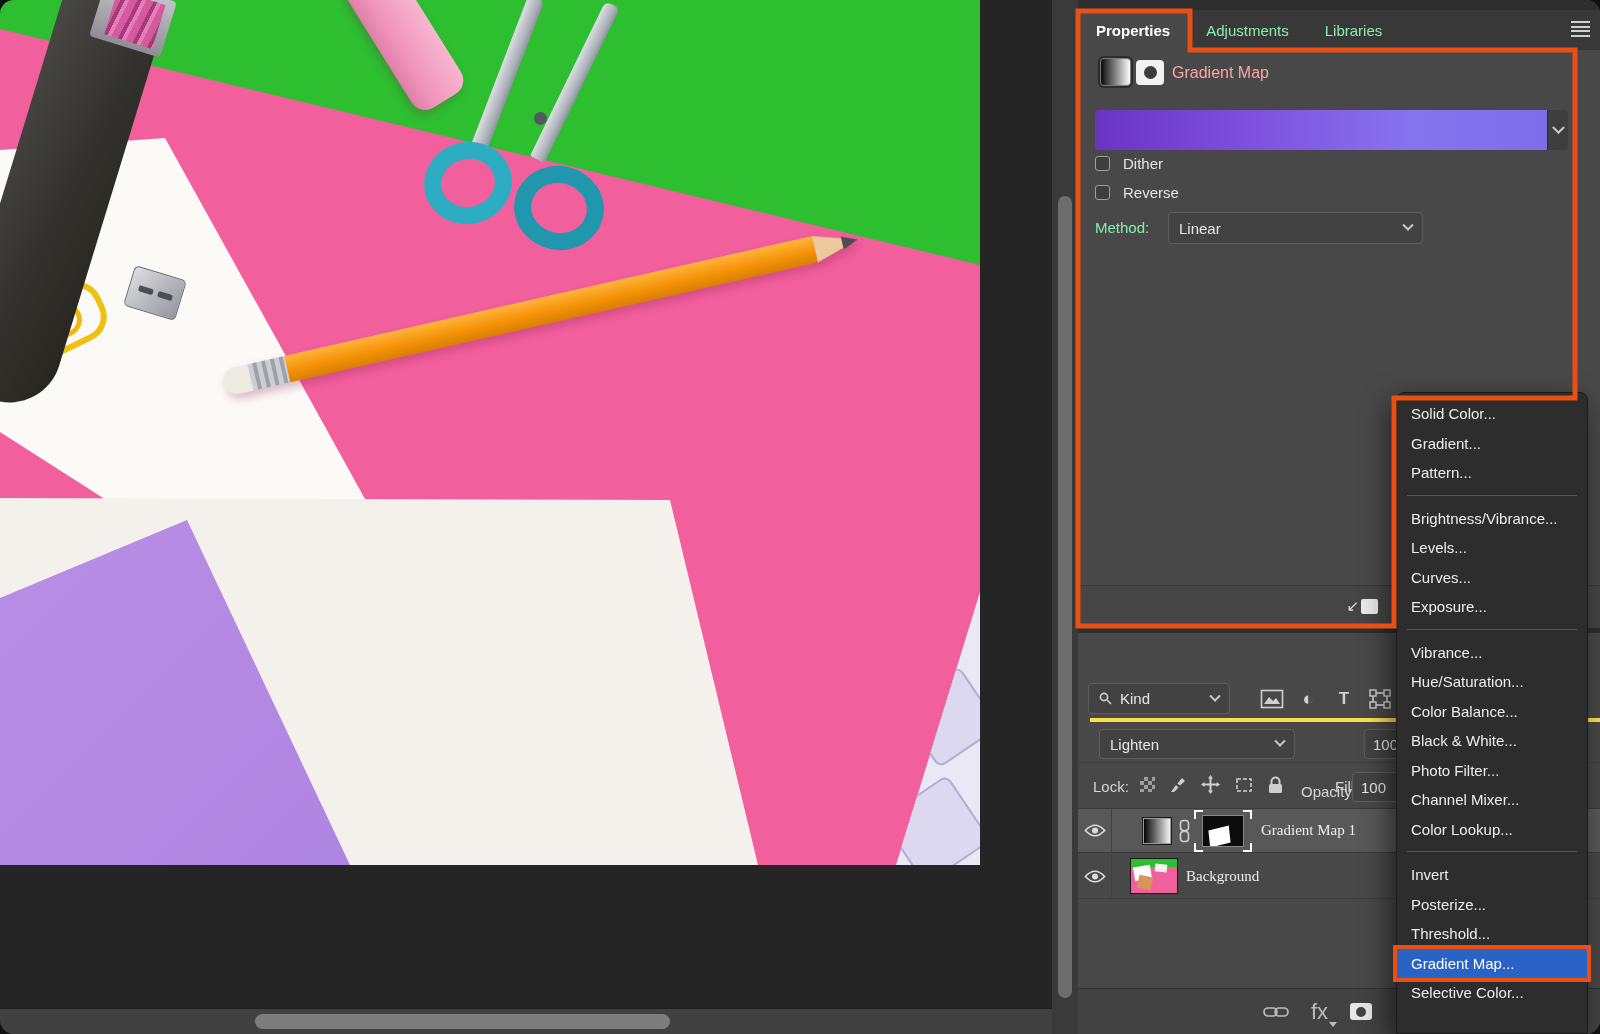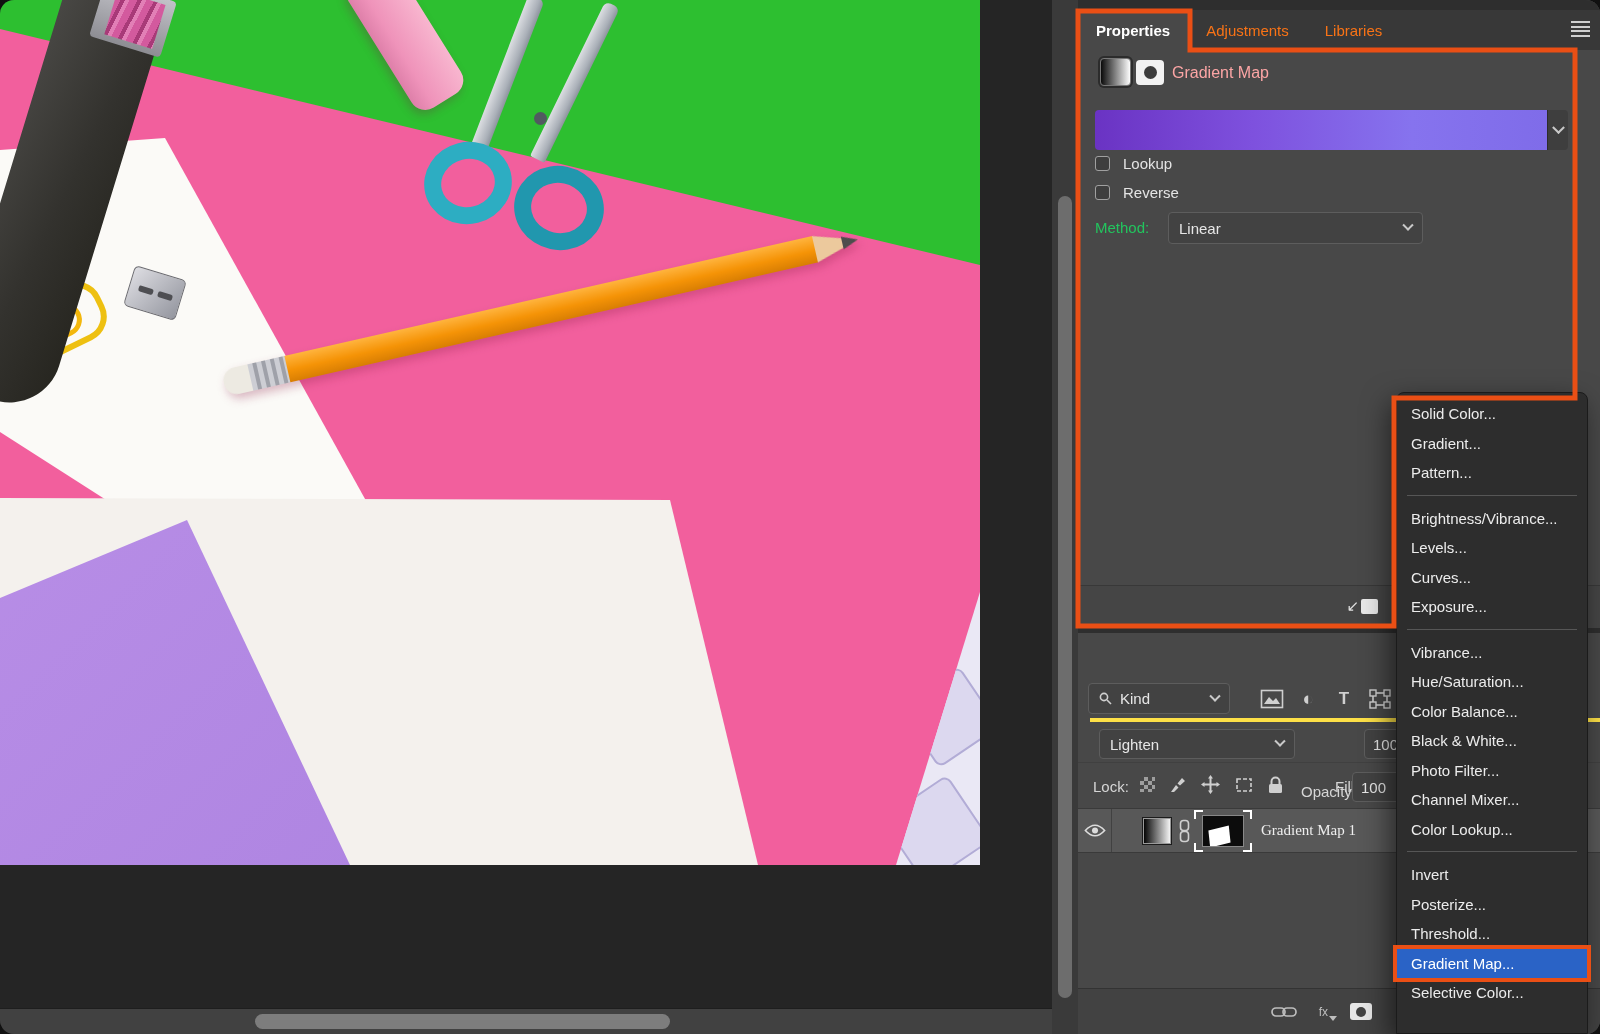--- a/index.html
+++ b/index.html
@@ -64,42 +64,42 @@
   
   #hscroll { left:0; top:1008px; width:1052px; height:26px; background:#414141; border-top:1px solid #1e1e1e; }
   #hthumb { position:absolute; left:255px; top:5px; width:415px; height:15px; background:#7d7d7d; border-radius:8px; }
   #vstrip { left:1052px; top:0; width:26px; height:1034px; background:#3a3a3a; }
   #vthumb { position:absolute; left:6px; top:196px; width:14px; height:802px; background:#6d6d6d; border-radius:7px; }
 
   
   #panels { left:1078px; top:0; width:522px; height:1034px; background:#484848; }
   .topstrip { left:0; top:0; width:522px; height:10px; background:#2e2e2e; }
   .tabbar { display:flex; background:#383838; }
-  .tab { padding:0 18px; display:flex; align-items:center; font-size:15px; color:#f97316; height:100%; }
+  .tab { padding:0 18px; display:flex; align-items:center; font-size:15px; color:#86efac; height:100%; }
   .tab.active { background:#484848; color:#fff; font-weight:bold; }
   #props-tabs { left:0; top:10px; width:522px; height:40px; }
   .hamburger { right:10px; top:21px; width:19px; display:flex; flex-direction:column; gap:2.5px; }
   .hamburger i { display:block; height:2px; background:#cfcfcf; }
   .chip1 { left:22px; top:58px; width:31px; height:28px; border-radius:4px; border:1px solid #777;
     background:linear-gradient(90deg,#0a0a0a,#fdfdfd); box-shadow:0 0 0 2px #2c2c2c; }
   .chip2 { left:58px; top:60px; width:28px; height:25px; border-radius:4px; background:#f2f2f2;
     display:flex; align-items:center; justify-content:center; }
   .chip2 i { width:13px; height:13px; border-radius:50%; background:#3c3c3c; }
   .props-title { left:94px; top:64px; font-size:16px; color:#fca5a5; }
   .grad-bar { left:17px; top:110px; width:452px; height:40px; border-radius:4px 0 0 4px;
     background:linear-gradient(90deg,#6a33c3,#7e51de 35%,#8673ee 70%,#7f6ce9); }
   .grad-drop { left:469px; top:110px; width:21px; height:40px; background:#3e3e3e;
     border-radius:0 4px 4px 0; border-left:1px solid #2c2c2c; display:flex; align-items:center; justify-content:center; }
   .chev { width:9px; height:9px; border-right:2px solid #c9c9c9; border-bottom:2px solid #c9c9c9;
     transform:rotate(45deg) translate(-2px,-2px); }
   .checkbox { width:15px; height:15px; border:1.5px solid #a0a0a0; border-radius:3px; background:#3e3e3e; }
   .cb-row { display:flex; align-items:center; gap:13px; font-size:15px; color:#e4e4e4; }
   #cb-dither { left:17px; top:155px; }
   #cb-reverse { left:17px; top:184px; }
-  .method-label { left:17px; top:219px; font-size:15px; color:#22c55e; }
+  .method-label { left:17px; top:219px; font-size:15px; color:#86efac; }
   .combo { background:#424242; border:1px solid #5d5d5d; border-radius:4px; display:flex;
     align-items:center; font-size:15px; color:#e6e6e6; padding:0 10px; gap:8px; }
   .combo .chev { margin-left:auto; width:8px; height:8px; }
   #method-combo { left:90px; top:212px; width:255px; height:32px; }
   .props-bottom { left:0; top:585px; width:522px; height:43px; background:#454545; border-top:1px solid #383838; }
   .clip-icon { position:absolute; right:222px; top:11px; display:flex; align-items:center; gap:2px; color:#dedede; }
   .clip-icon .arrow { font-size:15px; }
   .clip-icon .sq { width:17px; height:15px; background:#e8e8e8; border-radius:2px; }
 
   #layers-sep { left:0; top:628px; width:522px; height:5px; background:#2e2e2e; }
@@ -135,21 +135,21 @@
   .c-bl { left:0; bottom:0; border-right:none; border-top:none; }
   .c-br { right:0; bottom:0; border-left:none; border-top:none; }
   .layer-name { margin-left:9px; font-size:15px; color:#eee; white-space:nowrap; }
   .photo-thumb { margin-left:19px; width:46px; height:34px; position:relative; overflow:hidden;
     background:linear-gradient(180deg,#2dbf30 0 8px,#f25f9d 8px); box-shadow:0 0 0 1px #161616; }
   .pt-paper { position:absolute; left:3px; top:7px; width:17px; height:14px; background:#fdfdfd; transform:rotate(-9deg); }
   .pt-tan { position:absolute; left:7px; top:17px; width:14px; height:13px; background:#d8945c; transform:rotate(12deg); }
   .pt-paper2 { position:absolute; left:24px; top:5px; width:12px; height:8px; background:#f4f2ee; transform:rotate(6deg); }
   #layers-bottom { left:0; top:988px; width:522px; height:46px; background:#424242; border-top:1px solid #333;
     display:flex; align-items:center; justify-content:flex-end; gap:22px; padding-right:228px; color:#bdbdbd; }
-  .fx { font-size:12px; position:relative; }
+  .fx { font-size:22px; position:relative; }
   .fx i { position:absolute; right:-9px; bottom:-2px; width:0; height:0; border-left:4px solid transparent;
     border-right:4px solid transparent; border-top:5px solid #bdbdbd; }
   .maskbtn { width:22px; height:17px; background:#e6e6e6; border-radius:3px; display:flex; align-items:center; justify-content:center; }
   .maskbtn i { width:10px; height:10px; border-radius:50%; background:#424242; }
 
   
   #adj-menu { left:1396px; top:392px; width:192px; height:642px; background:#2d2d2d;
     border:1px solid #1b1b1b; border-radius:8px 8px 0 0; box-shadow:-6px 10px 28px rgba(0,0,0,.55);
     padding-top:6px; z-index:50; }
   .menu-item { height:29.5px; display:flex; align-items:center; padding-left:14px;
@@ -230,21 +230,21 @@
       </div>
     <div class="abs props-title">Gradient Map</div>
 
     <div class="abs grad-bar"></div>
     <div class="abs grad-drop">
         <span class="chev"></span>
       </div>
 
     <div class="abs cb-row" id="cb-dither">
       <span class="checkbox"></span>
-      <span>Lookup</span>
+      <span>Dither</span>
     </div>
     <div class="abs cb-row" id="cb-reverse">
       <span class="checkbox"></span>
       <span>Reverse</span>
     </div>
 
     <div class="abs method-label">Method:</div>
     <div class="abs combo" id="method-combo">
       <span>Linear</span>
       <span class="chev"></span>
@@ -337,20 +337,34 @@
           <span class="corner c-tr"></span>
         <span class="corner c-bl"></span>
           <span class="corner c-br"></span>
         <div class="mask-thumb">
             <div class="mask-white"></div>
           </div>
       </div>
       <span class="layer-name">Gradient Map 1</span>
     </div>
 
+    <div class="abs layer-row" id="layer-1">
+      <div class="eye-cell">
+        <svg width="22" height="15" viewBox="0 0 24 16">
+          <path d="M1.5 8 Q12 -3.5 22.5 8 Q12 19.5 1.5 8 Z" fill="none" stroke="#dcdcdc" stroke-width="1.7"></path>
+          <circle cx="12" cy="8" r="3.3" fill="#dcdcdc"></circle>
+        </svg>
+      </div>
+      <div class="photo-thumb">
+        <div class="pt-paper"></div>
+          <div class="pt-tan"></div>
+          <div class="pt-paper2"></div>
+      </div>
+      <span class="layer-name">Background</span>
+    </div>
 
     <div class="abs" id="layers-bottom">
       <svg width="26" height="16" viewBox="0 0 26 16">
         <rect x="1" y="4" width="13" height="8" rx="4" fill="none" stroke="#bdbdbd" stroke-width="1.7"></rect>
         <rect x="12" y="4" width="13" height="8" rx="4" fill="none" stroke="#bdbdbd" stroke-width="1.7"></rect>
       </svg>
       <span class="fx">fx<i></i></span>
       <span class="maskbtn">
           <i></i>
         </span>

